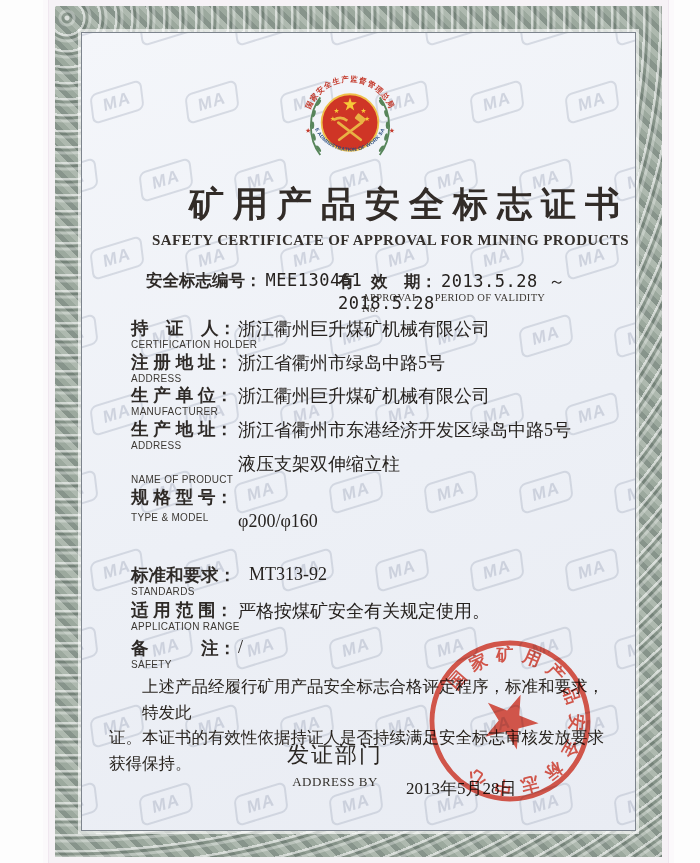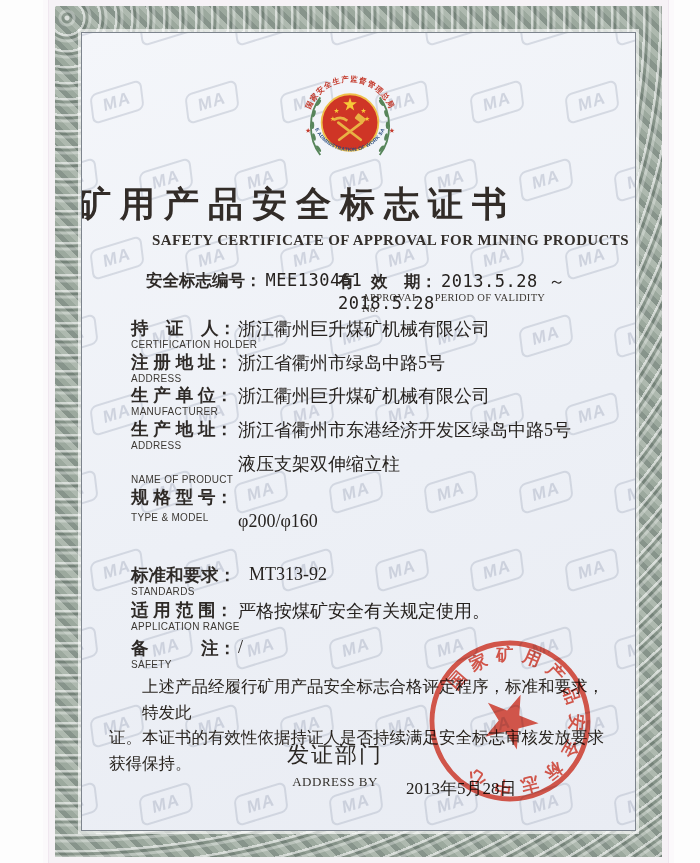--- a/index.html
+++ b/index.html
@@ -26,21 +26,21 @@
   .wm-layer { position:absolute; inset:0; pointer-events:none; }
   .wm { position:absolute; width:54px; height:30px; border:2px solid rgba(158,166,184,.34);
     border-radius:7px; transform:rotate(-17deg) skewX(-10deg);
     color:rgba(158,166,184,.40); font-family:"Liberation Sans","DejaVu Sans",sans-serif;
     font-weight:bold; font-size:17px; letter-spacing:1px;
     display:flex; align-items:center; justify-content:center; }
 
   .emblem { position:absolute; top:30px; left:0; right:0; margin:auto; width:108px; height:112px;
     transform:translateX(-9px); }
 
-  .title-cn { position:absolute; top:148px; left:0; right:0; text-align:left;
+  .title-cn { position:absolute; top:148px; left:0; right:0; text-align:right;
     transform:translateX(-6px);
     font-size:35px; font-weight:bold; letter-spacing:9px; color:#322c28; }
   .title-en { position:absolute; top:199px; left:0; right:0; text-align:right;
     transform:translateX(-6px);
     font-size:15px; font-weight:bold; letter-spacing:.4px; color:#35302c; }
 
   
   .approval-row { position:absolute; top:237px; left:64px; right:8px; height:40px; }
   .ap-label { font-family:"Liberation Sans","DejaVu Sans",sans-serif; font-weight:bold;
     font-size:16.5px; color:#2e2a27; }

